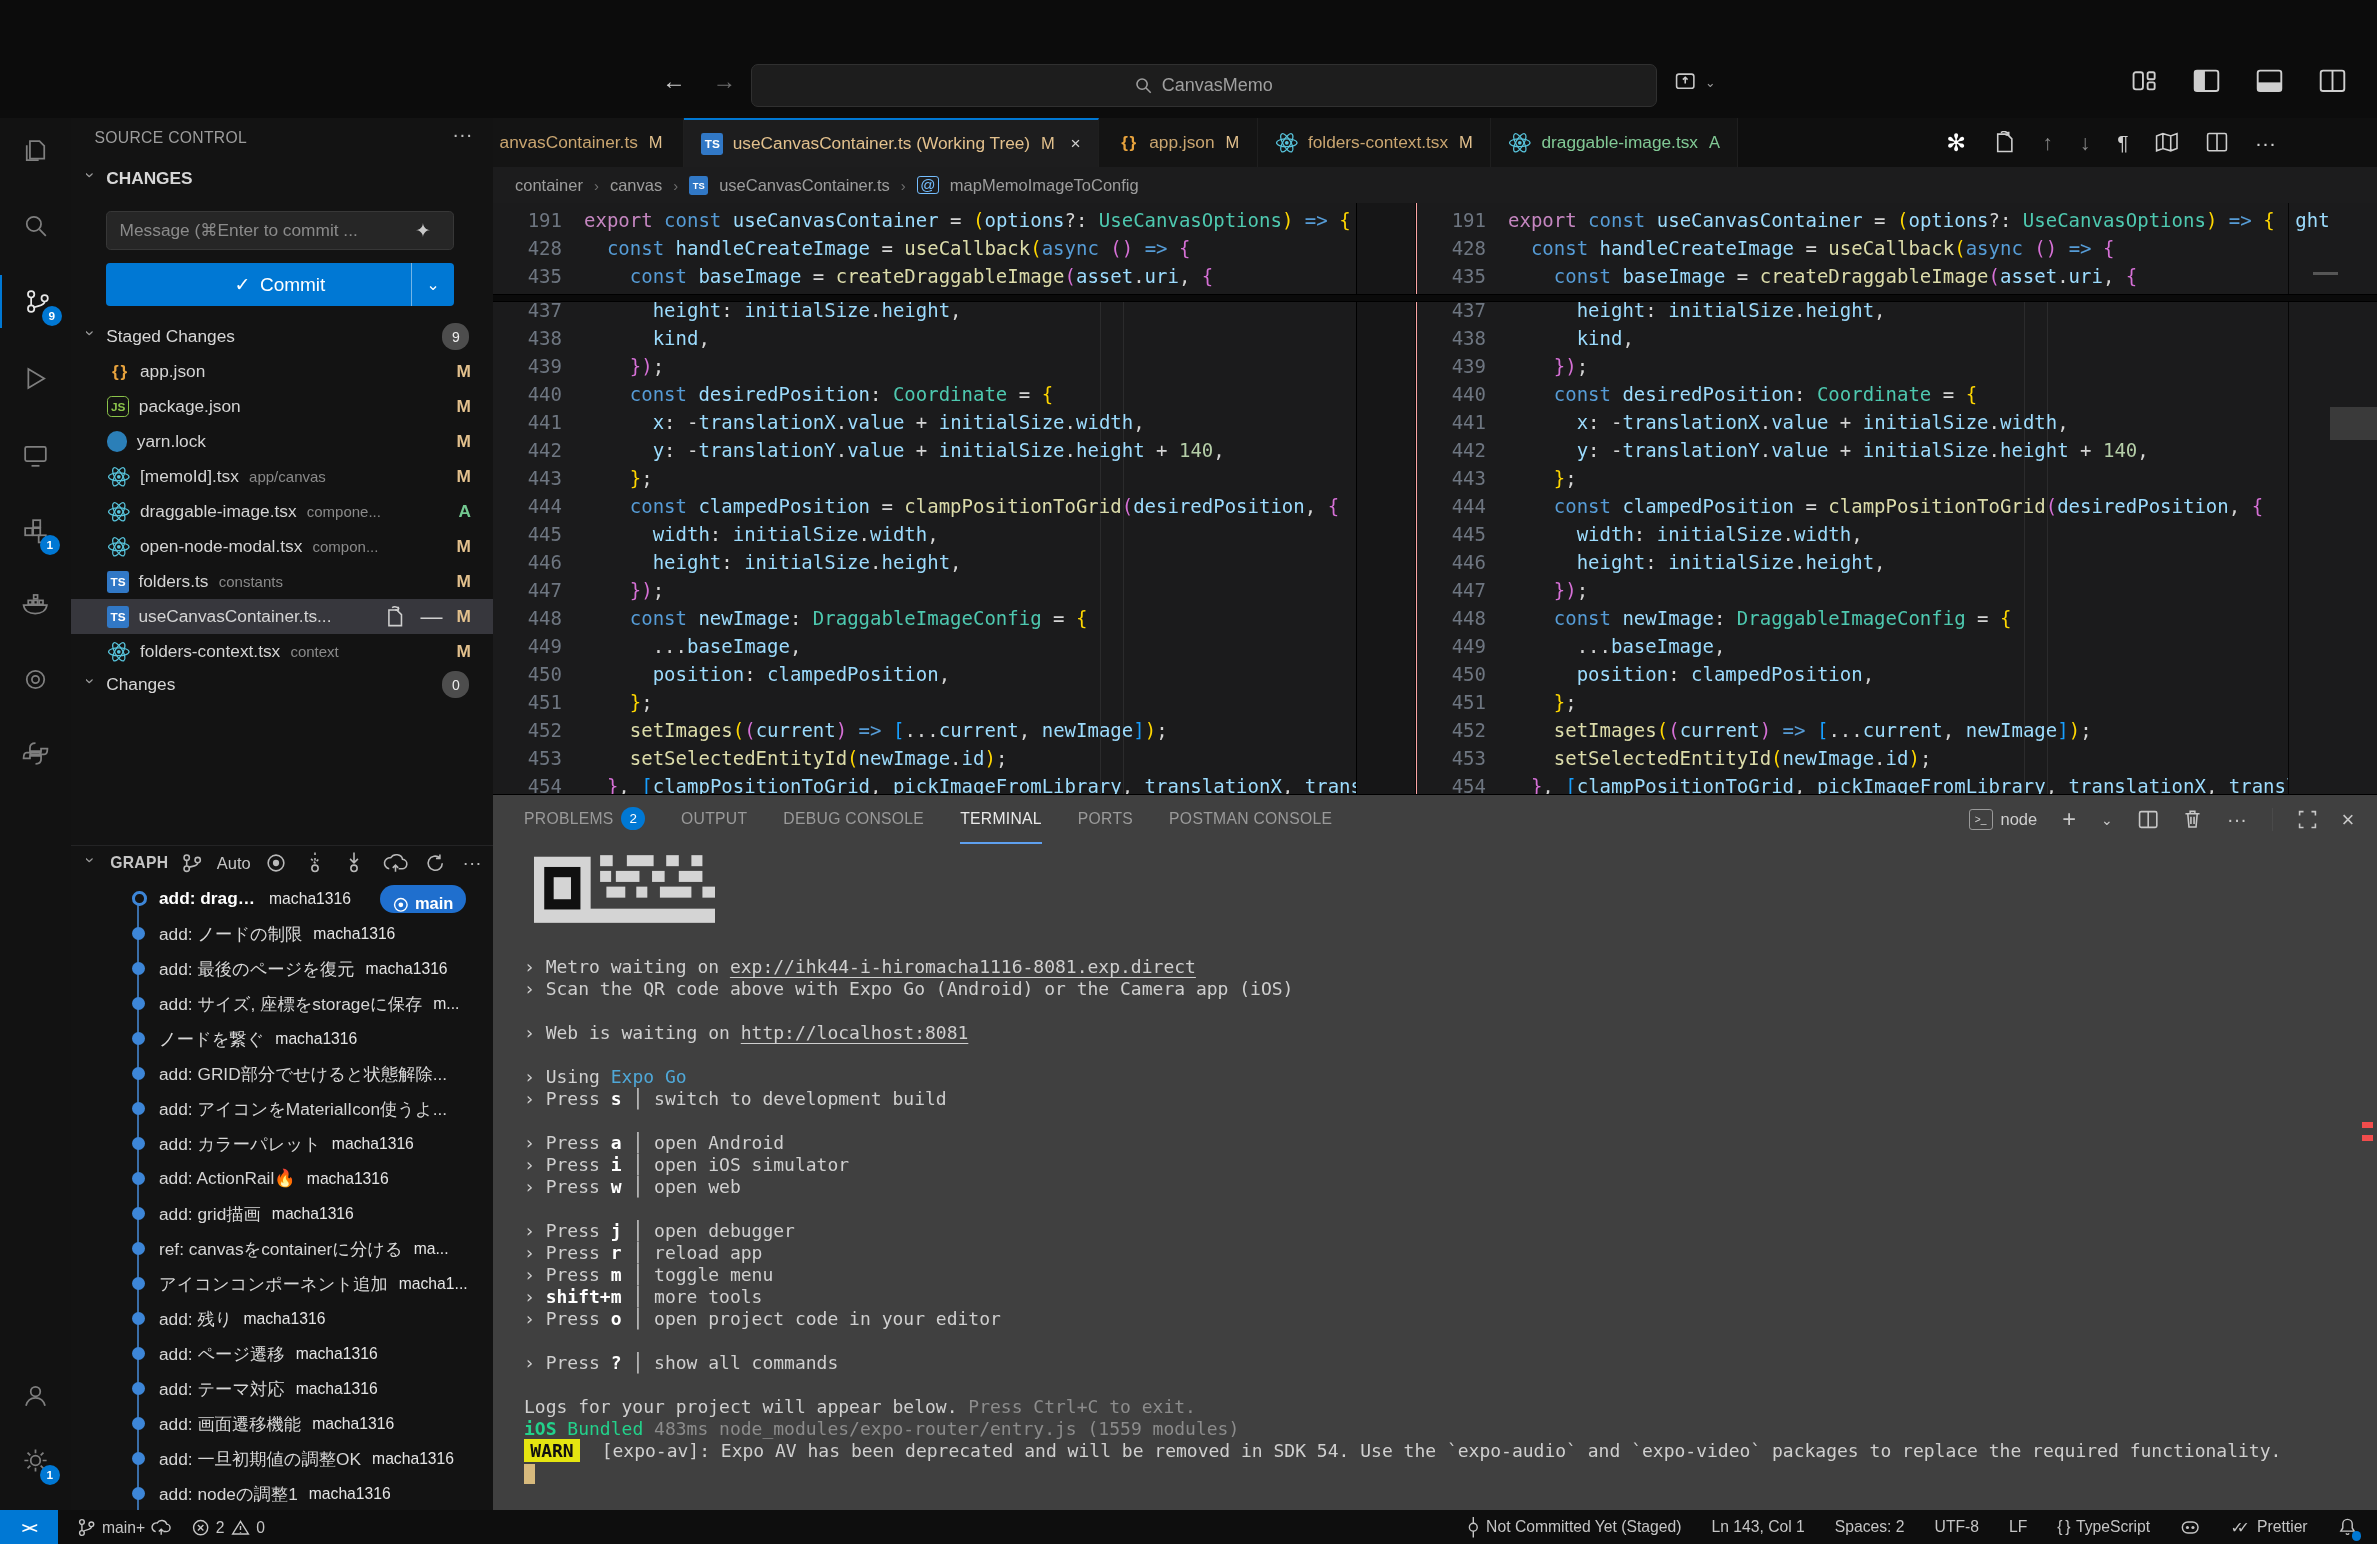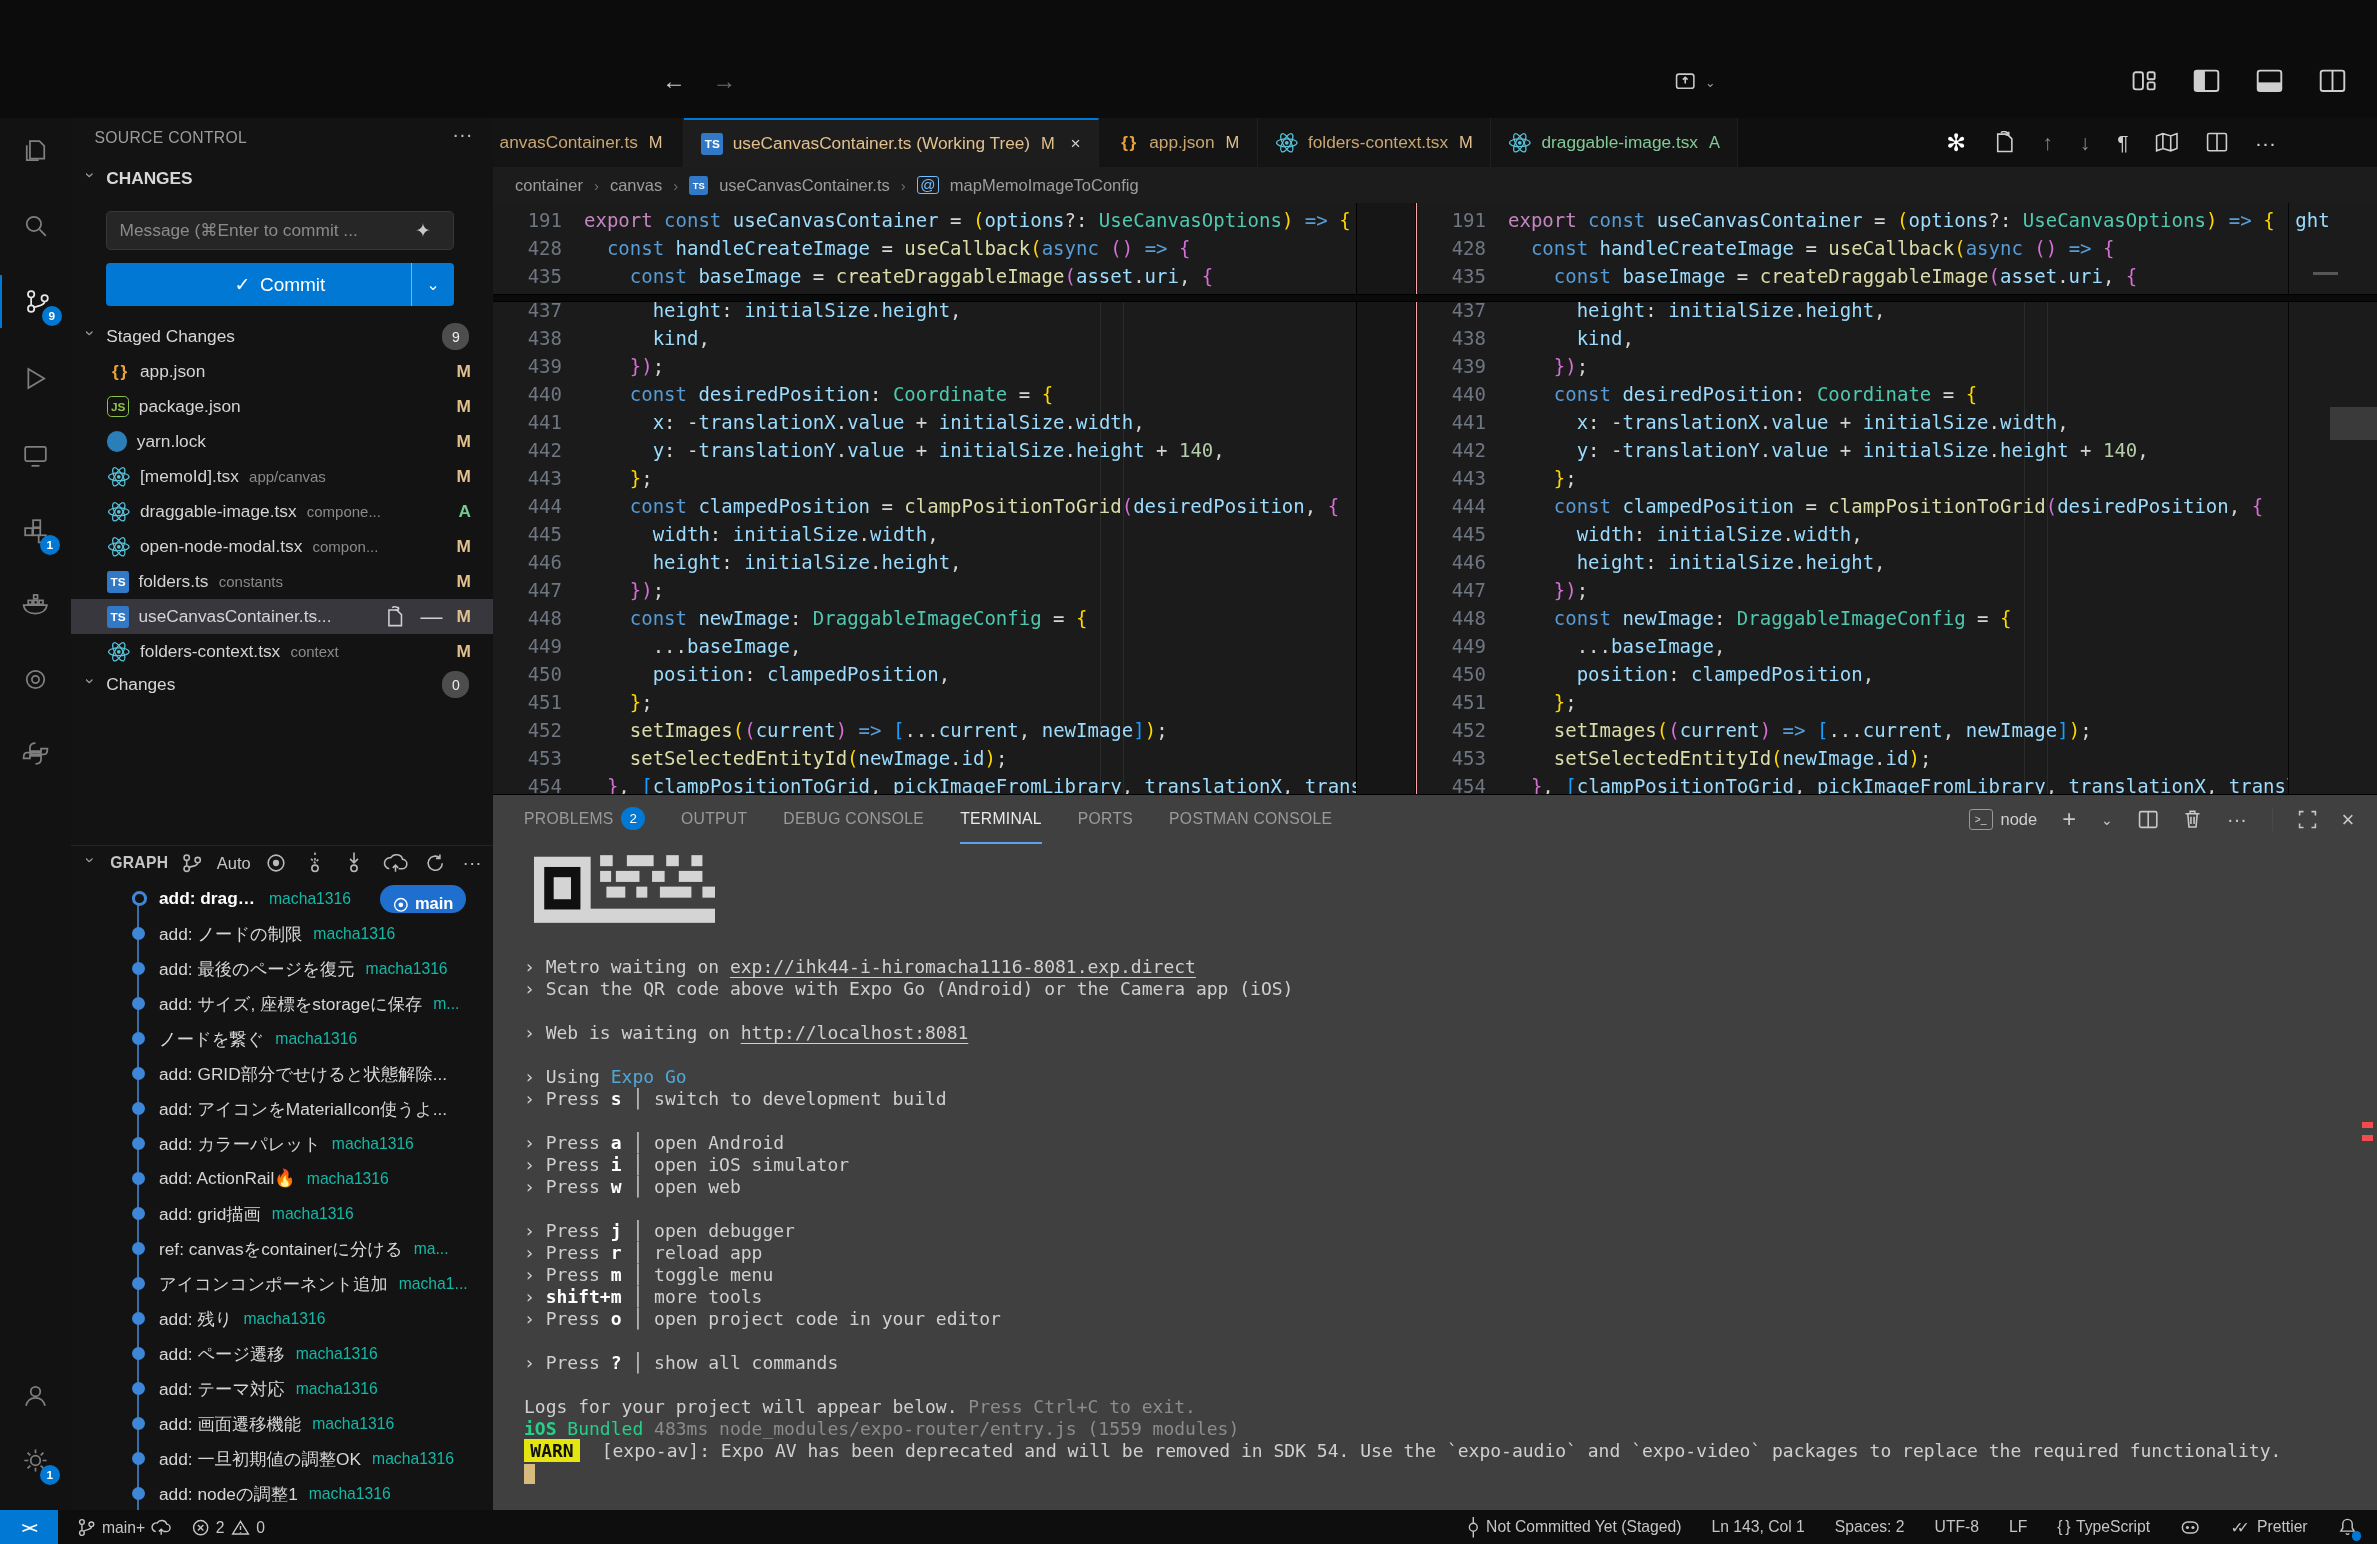--- a/index.html
+++ b/index.html
@@ -50,21 +50,21 @@
   .graph-head .lbl{font-size:15.7px;font-weight:bold;color:#c5c5c5;letter-spacing:0.3px}
   .graph-head .auto{font-size:16.5px;color:#c5c5c5}
   .ghicons{display:flex;gap:17.3px;align-items:center;color:#b9b9b9}
   #commitList{position:absolute;left:0;top:763px;width:422px;height:747px;overflow:hidden}
   .gline{position:absolute;left:66px;top:19px;bottom:22px;width:2.4px;background:#3a6ea8}
   .crow{height:35px;display:flex;align-items:center;position:relative;padding-left:88px;box-sizing:border-box}
   .cdot{position:absolute;left:61px;top:11px;width:13.4px;height:13.4px;border-radius:50%;background:#3d86d8}
   .cdot.head{width:8.6px;height:8.6px;background:#131313;border:3.1px solid #3d86d8;top:10.2px}
   .cmsg{font-size:17.3px;color:#d6d6d6;white-space:nowrap;overflow:hidden;text-overflow:ellipsis}
   .crow.head .cmsg{color:#fff;font-weight:bold}
-  .cauthor{font-size:15.7px;color:#14b8a6;margin-left:11px;white-space:nowrap;overflow:hidden;text-overflow:ellipsis;flex:none;max-width:126px}
+  .cauthor{font-size:15.7px;color:#e5e5e5;margin-left:11px;white-space:nowrap;overflow:hidden;text-overflow:ellipsis;flex:none;max-width:126px}
   .mainpill{position:absolute;right:27px;top:3.9px;height:28px;background:#1f6fce;border-radius:14px;color:#fff;display:flex;align-items:flex-end;gap:6.3px;padding:0 12.6px;font-size:16.5px;font-weight:bold}
   
   .editor{position:absolute;left:493px;top:118px;width:1885px;height:1392px;background:#1c1c1d}
   .tabbar{position:absolute;left:0;top:0;width:1885px;height:49px;background:#0f0f0f;display:flex;border-bottom:0.8px solid #1f1f1f}
   .tab{display:flex;align-items:center;gap:9.4px;padding:0 17.3px;border-right:0.8px solid #1f1f1f;background:#141414;font-size:17.3px;box-sizing:border-box;position:relative;white-space:nowrap;overflow:hidden}
   .tab .lbl{color:#c9a570}
   .tab.add .lbl{color:#81c995}
   .tab .st{font-size:16.5px;color:#e2c08d;margin-left:1.6px}
   .tab.add .st{color:#81c995}
   .tab.active{background:#1d1d1e;border-top:2.4px solid #0078d4;padding-top:0}
@@ -122,20 +122,27 @@
 </style>
 </head>
 <body>
 
 <div id="app">
 
   <header class="titlebar">
     <div class="nav-arrows">
       <span>←</span>
       <span class="fwd">→</span>
+    </div>
+    <div class="searchbox">
+      <svg width="17.3" height="17.3" viewBox="0 0 22 22">
+          <circle cx="9" cy="9" r="6.5" fill="none" stroke="#9f9f9f" stroke-width="2"></circle>
+          <line x1="14" y1="14" x2="20" y2="20" stroke="#9f9f9f" stroke-width="2"></line>
+        </svg>
+      <span>CanvasMemo</span>
     </div>
     <div class="tb-share">
       <svg width="23.6" height="22" viewBox="0 0 30 28">
           <rect x="2" y="4" width="22" height="18" rx="3" fill="none" stroke="#c9c9c9" stroke-width="2"></rect>
           <path d="M13 16 V8 M10 11 L13 8 L16 11" stroke="#c9c9c9" stroke-width="2" fill="none"></path>
         </svg>
       <span style="font-size:12.6px;color:#9f9f9f">⌄</span>
     </div>
     <div class="tb-right">
       <svg width="25" height="23.6" viewBox="0 0 32 30">

